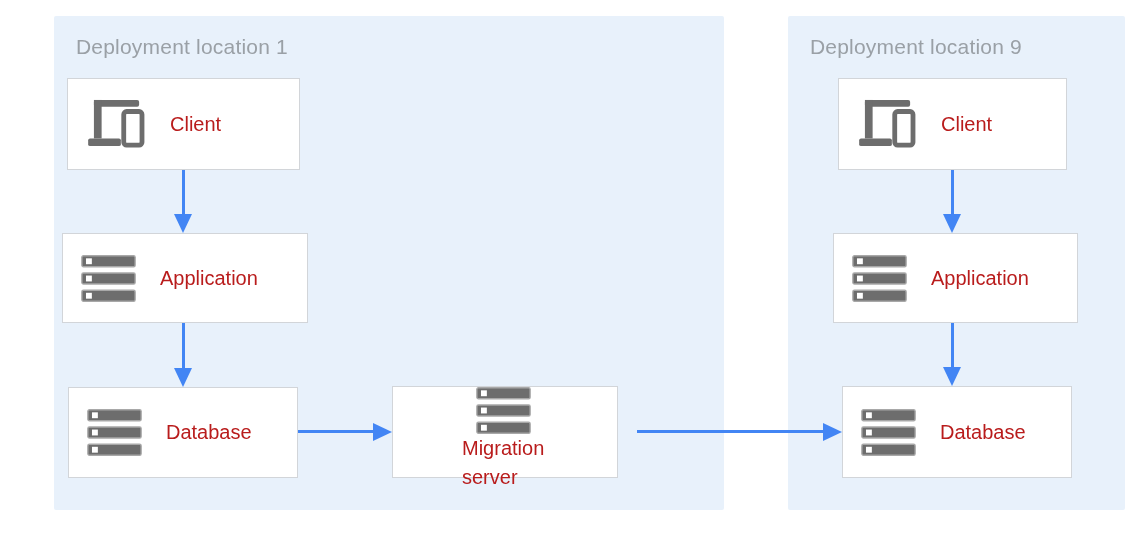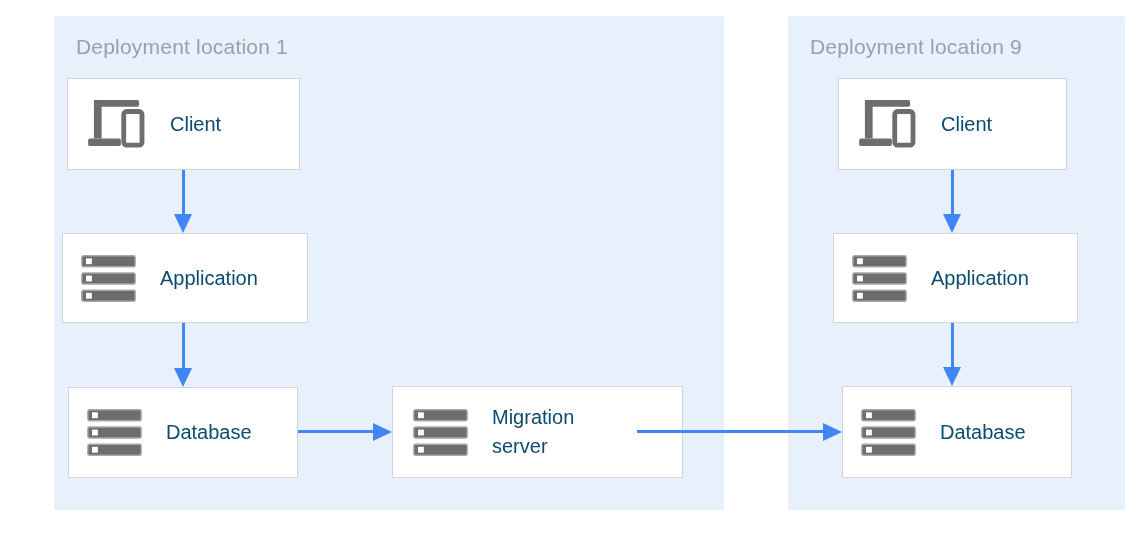--- a/index.html
+++ b/index.html
@@ -38,29 +38,29 @@
     position: absolute;
     background: #ffffff;
     border: 1px solid #d2d5d9;
     display: flex;
     align-items: center;
     padding-left: 18px;
   }
   .node .icon { flex: 0 0 auto; display: flex; margin-right: 24px; }
   .node .label {
     font-size: 20px;
-    color: #0c4a6e;
+    color: #b91c1c;
     line-height: 1.45;
   }
   .label-wrap { width: 106px; }
 
   #n-client1   { left: 67px;  top: 78px;  width: 233px; height: 92px; padding-left: 20px; }
   #n-app1      { left: 62px;  top: 233px; width: 246px; height: 90px; }
   #n-db1       { left: 68px;  top: 387px; width: 230px; height: 91px; }
-  #n-migration { left: 392px; top: 386px; width: 291px; height: 92px; padding-left: 20px; }
+  #n-migration { left: 392px; top: 386px; width: 226px; height: 92px; padding-left: 20px; flex-direction: column; }
   #n-client2   { left: 838px; top: 78px;  width: 229px; height: 92px; padding-left: 20px; }
   #n-app2      { left: 833px; top: 233px; width: 245px; height: 90px; }
   #n-db2       { left: 842px; top: 386px; width: 230px; height: 92px; }
 
   .vline { position: absolute; width: 3px;  background: #4285f4; }
   .hline { position: absolute; height: 3px; background: #4285f4; }
   .head-down {
     position: absolute; width: 0; height: 0;
     border-left: 9px solid transparent;
     border-right: 9px solid transparent;

